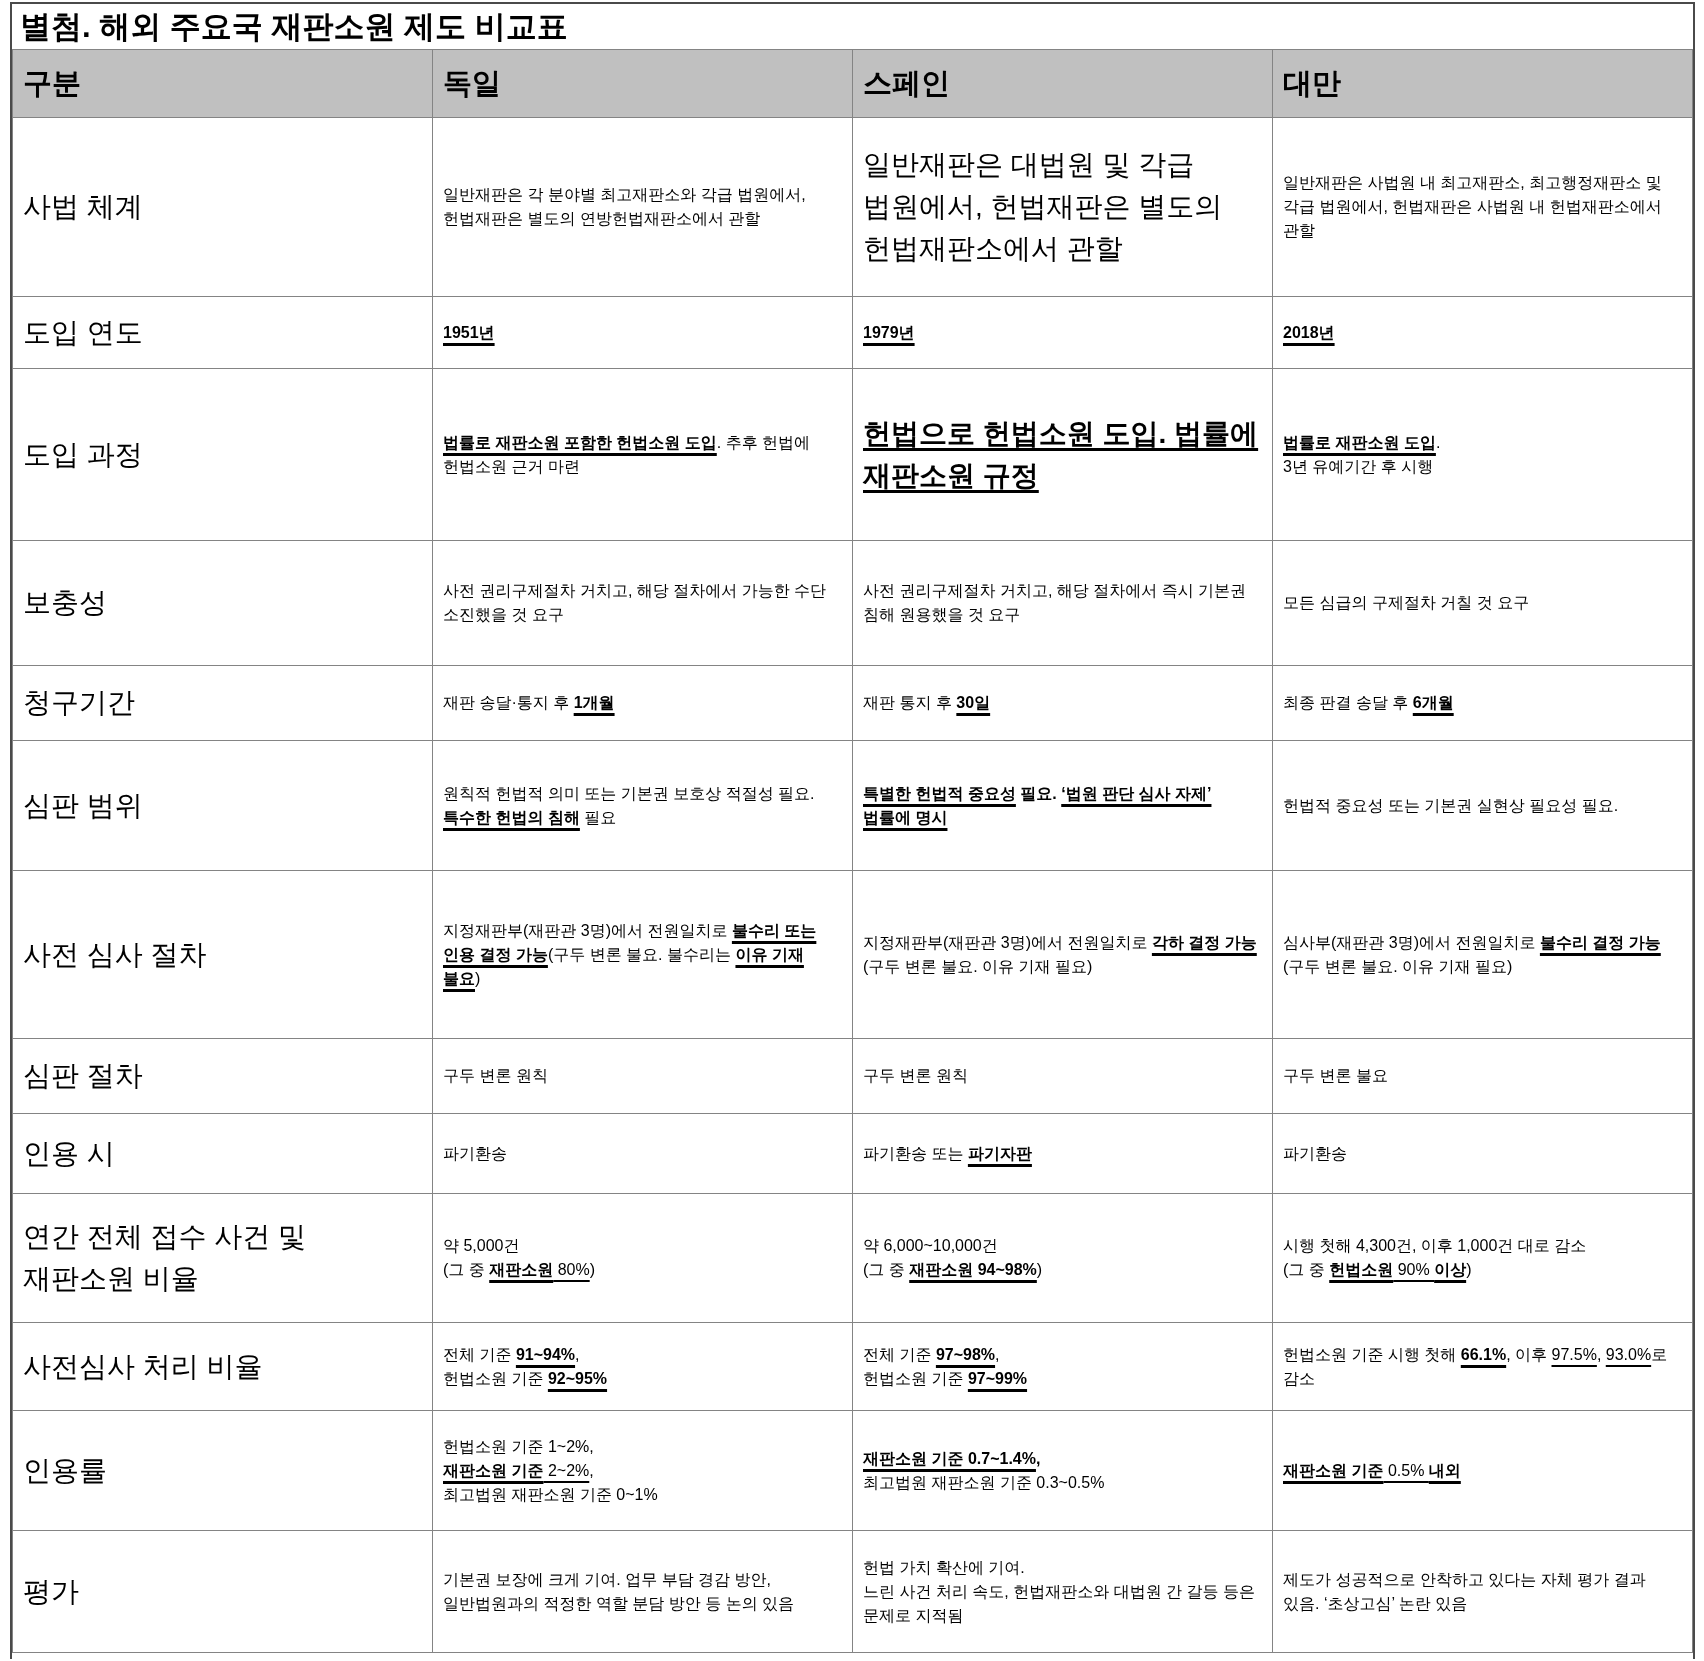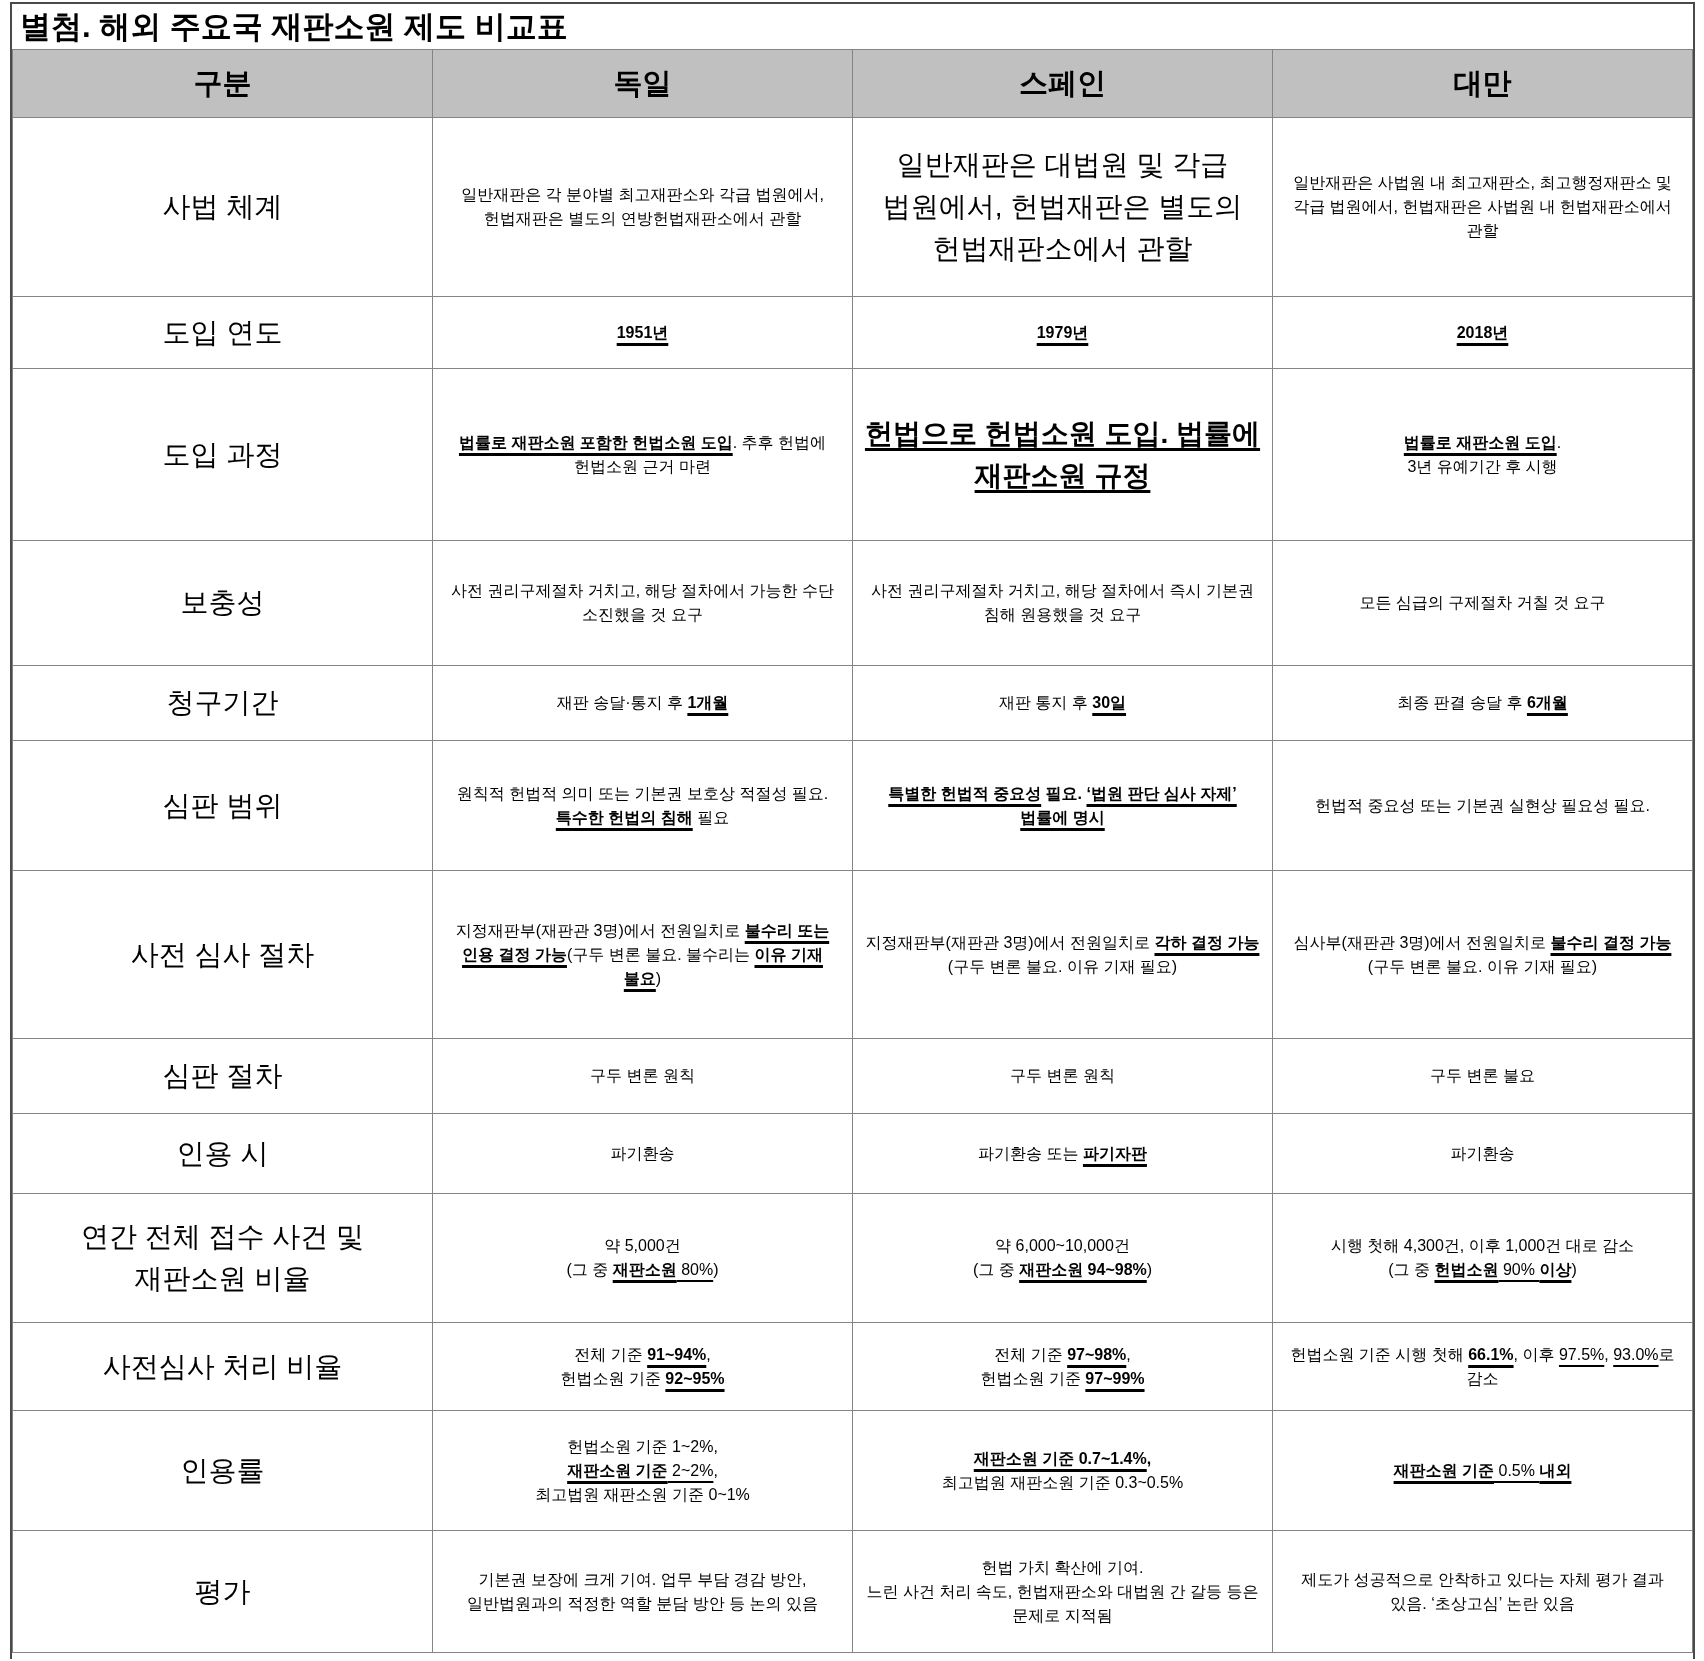--- a/index.html
+++ b/index.html
@@ -21,21 +21,21 @@
     font-size:31px;font-weight:700;
     white-space:nowrap;overflow:hidden;
   }
   table.cmp{
     width:100%;
     border-collapse:collapse;
     table-layout:fixed;
   }
   table.cmp th, table.cmp td{
     border:1px solid var(--grid-border,#848484);
-    text-align:center;
+    text-align:left;
     vertical-align:middle;
     padding:2px 10px;
     box-sizing:border-box;
     line-height:1.5;
     word-break:keep-all;
     overflow-wrap:break-word;
   }
   table.cmp thead th{
     background:var(--header-bg,#c0c0c0);
     font-size:29px;font-weight:700;

